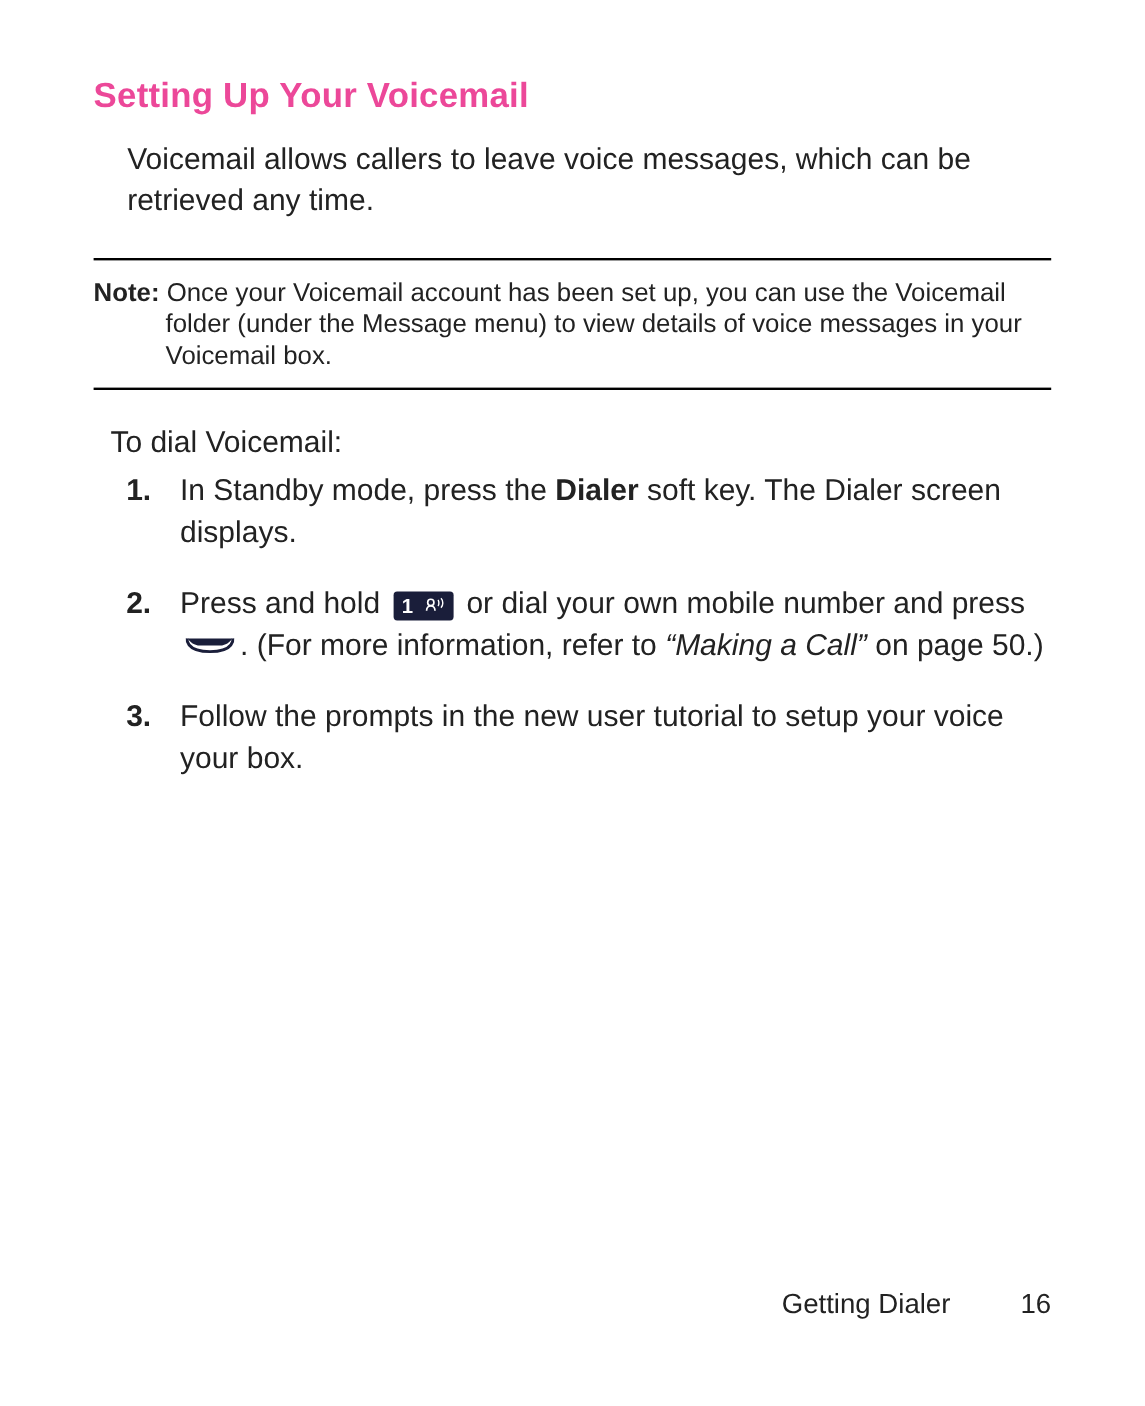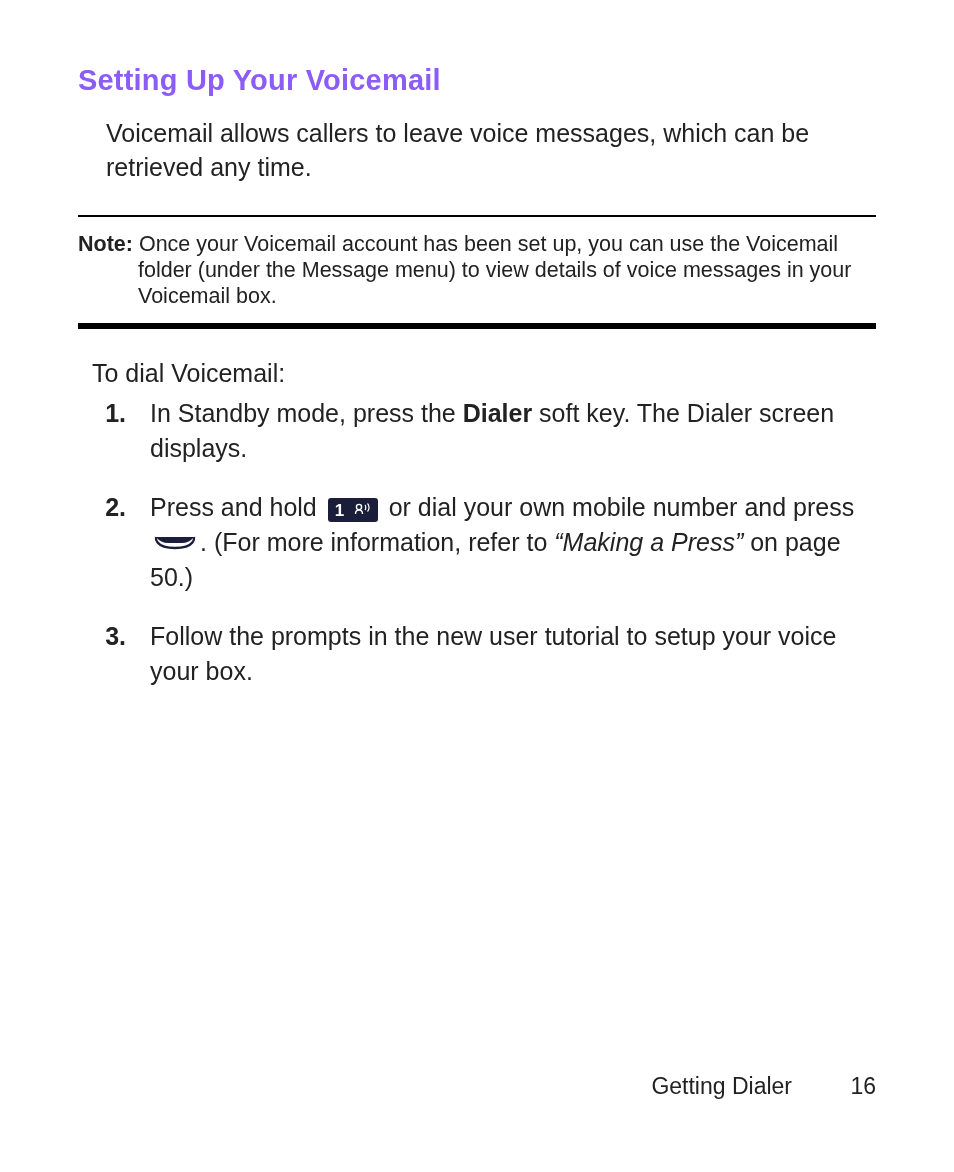--- a/index.html
+++ b/index.html
@@ -7,35 +7,35 @@
     font-family: "Helvetica Neue", Helvetica, Arial, sans-serif;
     font-stretch: condensed;
     width: 954px;
     height: 1172px;
     background: #fff;
     color: #222;
     position: relative;
     padding: 64px 78px 0 78px;
   }
   .heading {
-    color: #8b5cf6;
+    color: #ec4899;
     font-weight: 800;
     font-size: 29px;
     margin-bottom: 20px;
     letter-spacing: 0.2px;
   }
   .intro {
     font-size: 25px;
     line-height: 1.35;
     margin-left: 28px;
     margin-bottom: 30px;
   }
   .note-block {
     border-top: 2px solid #000;
-    border-bottom: 6px solid #000000;
+    border-bottom: 2px solid #000000;
     padding: 14px 0 14px 0;
     font-size: 21.5px;
     line-height: 1.22;
     margin-bottom: 30px;
   }
   .note-block .note-label {
     font-weight: 700;
   }
   .note-body-wrap {
     padding-left: 60px;
@@ -145,21 +145,21 @@
           <circle cx="5" cy="5" r="2.6" fill="none" stroke="#fff" stroke-width="1.4"></circle>
           <path d="M1.5 12 C1.5 9 3 8 5 8 C7 8 8.5 9 8.5 12" fill="none" stroke="#fff" stroke-width="1.4"></path>
           <path d="M11 3 C12 4 12 7 11 8" fill="none" stroke="#fff" stroke-width="1.2"></path>
           <path d="M13.5 1.5 C15.5 3.5 15.5 7.5 13.5 9.5" fill="none" stroke="#fff" stroke-width="1.2"></path>
         </svg>
       </span></span><span> or dial your own mobile number and press </span><span class="send-icon">
         <svg width="46" height="22" viewBox="0 0 46 22">
           <path d="M4 3 L42 3 C41 3 39 9 30 9 L16 9 C7 9 5 3 4 3 Z" fill="#1a1e3a"></path>
           <path d="M4 3 C4 3 2 14 23 14 C44 14 42 3 42 3" fill="none" stroke="#1a1e3a" stroke-width="2.4"></path>
         </svg>
-      </span><span>. (For more information, refer to </span><span class="ital">“Making a Press”</span><span> on page 50.)</span>
+      </span><span>. (For more information, refer to </span><span class="ital">“Making a Call”</span><span> on page 50.)</span>
     </span>
   </li>
   <li>
     <span class="num">3.</span>
     <span class="body">Follow the prompts in the new user tutorial to setup your voice your box.</span>
   </li>
 </ol>
 
 <div class="footer">
   <span>Getting Dialer</span>

